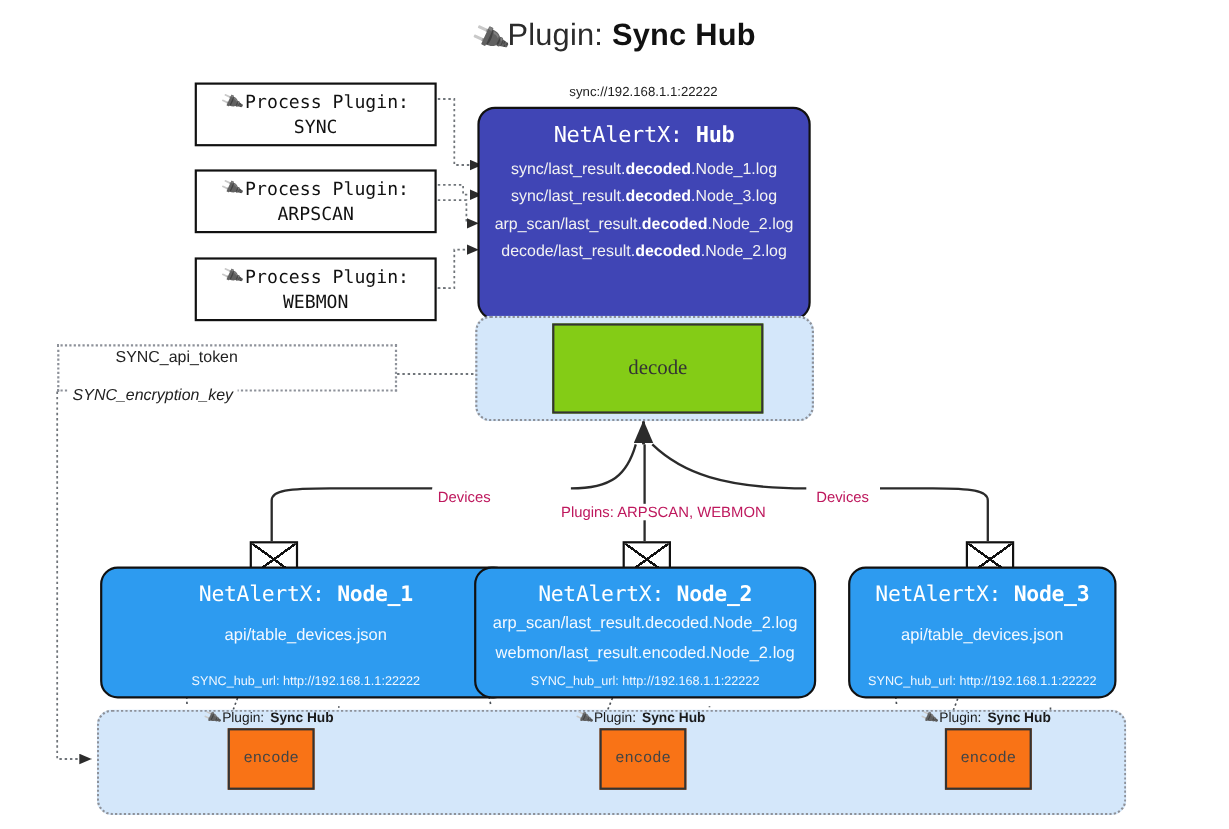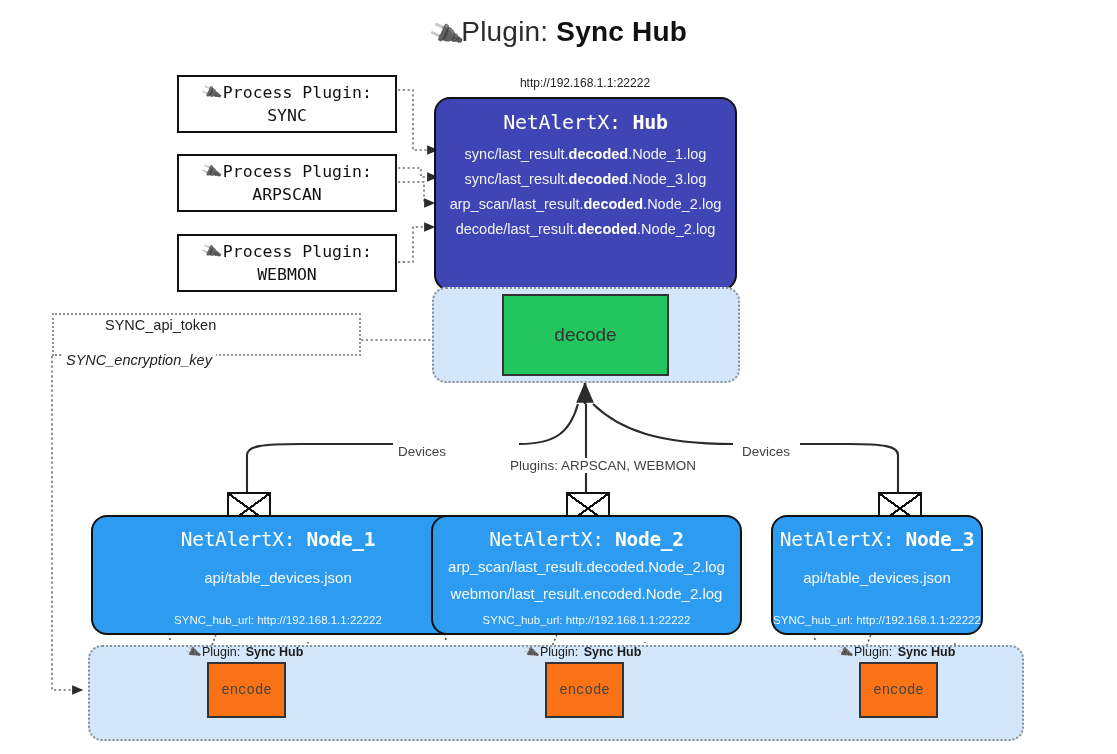--- a/index.html
+++ b/index.html
@@ -50,54 +50,54 @@
   #pbox0{left:177px;top:75px;}
   #pbox1{left:177px;top:154px;}
   #pbox2{left:177px;top:234px;}
 
   
   #decode-wrap{
     left:432px;top:287px;width:308px;height:96px;background:#d4e7fa;
     border:2px dotted #8d9199;border-radius:14px;
   }
   #decode{
-    left:502px;top:294px;width:167px;height:82px;background:#22c55e;border:2.2px solid #333;
+    left:502px;top:294px;width:192px;height:82px;background:#84cc16;border:2.2px solid #333;
     display:flex;align-items:center;justify-content:center;
-    font-family:Liberation Sans, sans-serif;font-size:19px;color:#333;
+    font-family:Liberation Serif, serif;font-size:19px;color:#333;
   }
 
   
   #sync-box{
     left:52px;top:313px;width:309px;height:43px;border:2px dotted #8d9199;background:transparent;
   }
   .sync-lbl{position:absolute;font-size:14.5px;color:#222;background:#fff;padding:0 4px;white-space:nowrap;}
   #sync-lbl-0{left:101px;top:317px;}
   #sync-lbl-1{left:62px;top:352px;font-style:italic;}
 
   
-  .elabel{position:absolute;font-size:13.5px;color:#404040;background:#fff;padding:0 5px;white-space:nowrap;}
+  .elabel{position:absolute;font-size:13.5px;color:#be185d;background:#fff;padding:0 5px;white-space:nowrap;}
   #lbl-dev-l{left:393px;top:444px;}
   #lbl-dev-r{left:737px;top:444px;}
   #lbl-plugins{left:505px;top:458px;}
 
   
   .nodebox{
     background:#2d9bf0;border:2.2px solid #111;border-radius:16px;color:#fff;
   }
   .nodebox .n-title{
     text-align:center;margin-top:11px;font-family:"DejaVu Sans Mono","Liberation Mono",monospace;
     font-size:19.5px;letter-spacing:-.3px;
   }
   .nodebox .n-title b{font-weight:700;}
   .nodebox .n-line{text-align:center;font-size:15px;line-height:27px;color:#f4f9ff;white-space:nowrap;}
   .nodebox .n-url{position:absolute;left:0;bottom:7px;width:100%;text-align:center;
     font-size:11.5px;color:#f0f7ff;white-space:nowrap;}
   #node0{left:91px;top:515px;width:374px;height:120px;}
   #node1{left:431px;top:515px;width:311px;height:120px;}
-  #node2{left:771px;top:515px;width:212px;height:120px;}
+  #node2{left:771px;top:515px;width:244px;height:120px;}
   #node0 .n-line,#node2 .n-line{margin-top:13px;}
   #node1 .n-lines{margin-top:2px;}
 
   
   .env{position:absolute;width:40px;height:29px;background:#fff;border:2px solid #111;}
   .env:before,.env:after{content:"";position:absolute;left:0;top:0;width:100%;height:100%;}
   .env:before{
     background:linear-gradient(to bottom right,transparent calc(50% - 1.1px),#111 calc(50% - 1.1px),#111 calc(50% + 1.1px),transparent calc(50% + 1.1px));
   }
   .env:after{
@@ -192,21 +192,21 @@
       <path d="M621,684 C638,676 645,662 645,642"></path>
       <path d="M935,684 C950,676 955,662 955,642"></path>
     </g>
   </svg>
 
   <div id="title">
     <span class="plug">🔌</span><span class="lbl">Plugin:</span>
     <span class="val">Sync Hub</span>
   </div>
 
-  <div id="hub-url">http://192.168.1.1:22222</div>
+  <div id="hub-url">sync://192.168.1.1:22222</div>
 
   <div class="node" id="hub">
     <div class="hub-title">
       <span>NetAlertX:</span>
       <b>Hub</b>
     </div>
     <div class="rows">
       <div class="row">
         <span>sync/last_result.</span><b>decoded</b><span>.Node_1.log</span>
       </div>

